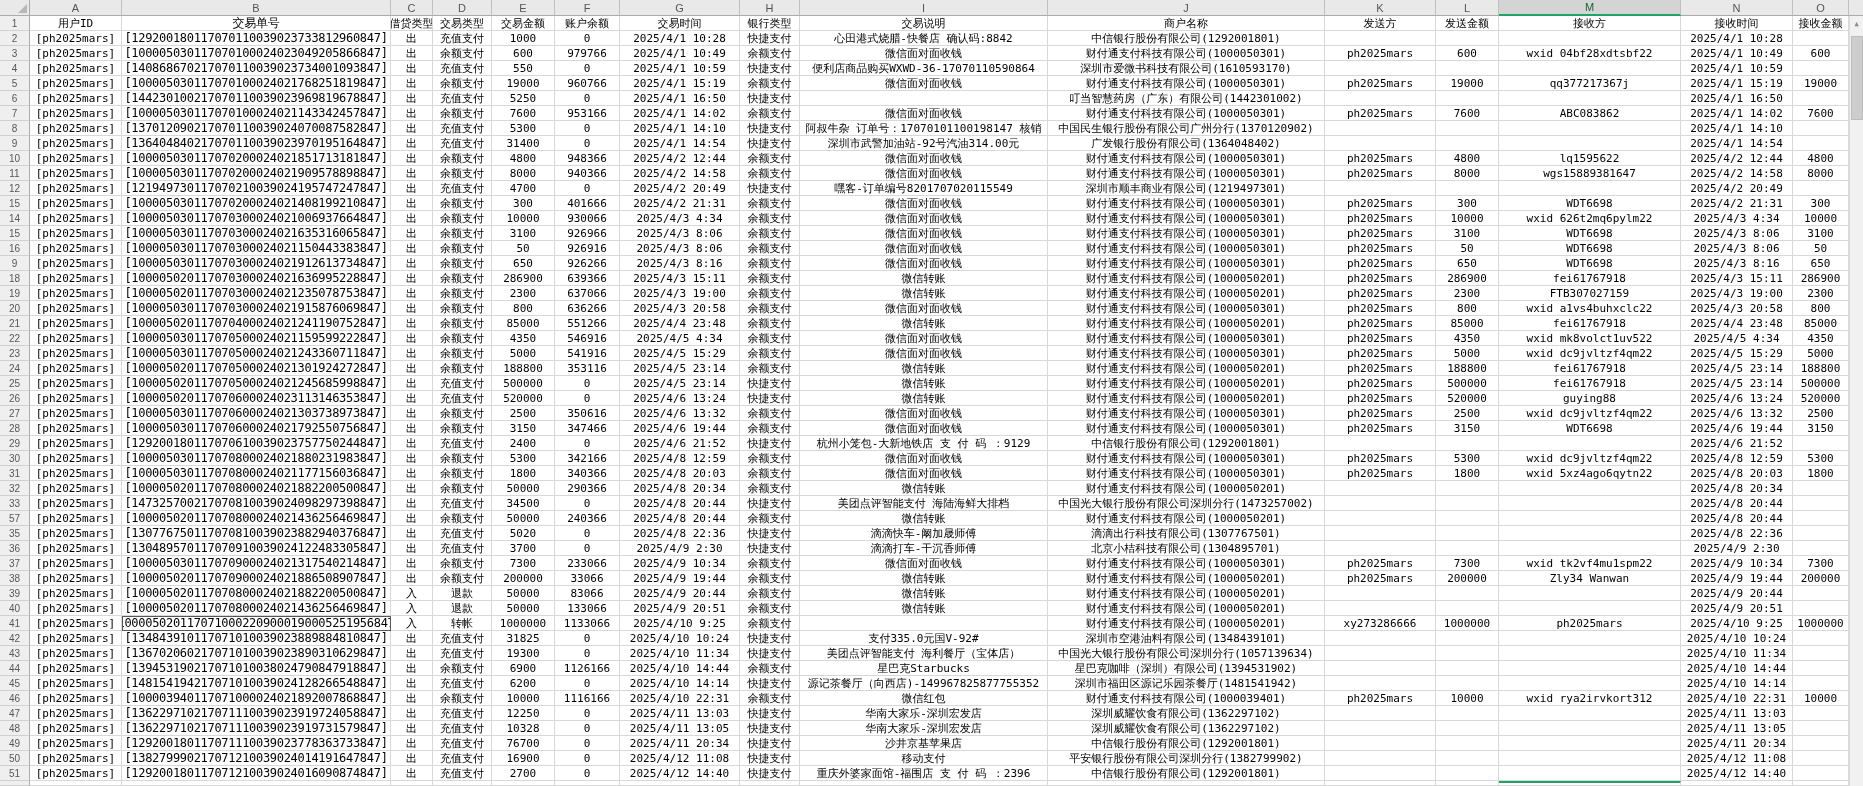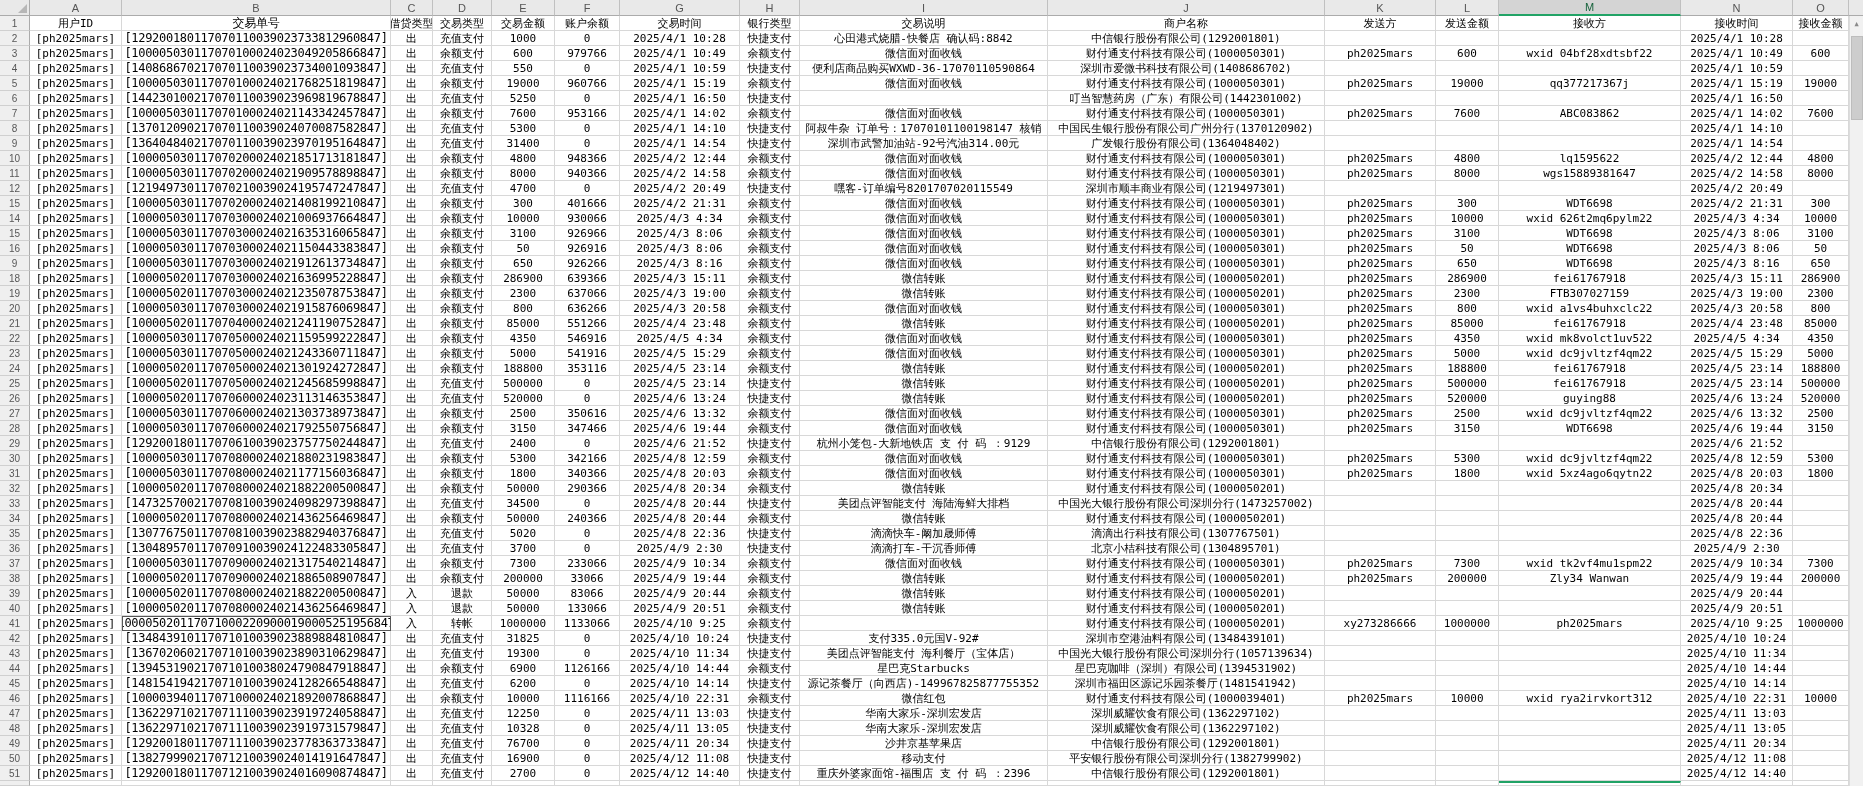--- a/index.html
+++ b/index.html
@@ -187,21 +187,21 @@
         <div class="rownum w-gut">4</div>
         <div class="cell w-a">[ph2025mars]</div>
         <div class="cell w-b col-b">[140868670217070110039023734001093847]</div>
         <div class="cell w-c">出</div>
         <div class="cell w-d">充值支付</div>
         <div class="cell w-e">550</div>
         <div class="cell w-f">0</div>
         <div class="cell w-g">2025/4/1 10:59</div>
         <div class="cell w-h">快捷支付</div>
         <div class="cell w-i">便利店商品购买WXWD-36-17070110590864</div>
-        <div class="cell w-j">深圳市爱微书科技有限公司(1408686702)</div>
+        <div class="cell w-j">深圳市爱微书科技有限公司(1610593170)</div>
         <div class="cell w-k"></div>
         <div class="cell w-l"></div>
         <div class="cell w-m"></div>
         <div class="cell w-n">2025/4/1 10:59</div>
         <div class="cell w-o"></div>
       </div>
       <div class="row">
         <div class="rownum w-gut">5</div>
         <div class="cell w-a">[ph2025mars]</div>
         <div class="cell w-b col-b">[100005030117070100024021768251819847]</div>
@@ -717,21 +717,21 @@
         <div class="cell w-h">快捷支付</div>
         <div class="cell w-i">美团点评智能支付 海陆海鲜大排档</div>
         <div class="cell w-j">中国光大银行股份有限公司深圳分行(1473257002)</div>
         <div class="cell w-k"></div>
         <div class="cell w-l"></div>
         <div class="cell w-m"></div>
         <div class="cell w-n">2025/4/8 20:44</div>
         <div class="cell w-o"></div>
       </div>
       <div class="row">
-        <div class="rownum w-gut">34</div>
+        <div class="rownum w-gut">57</div>
         <div class="cell w-a">[ph2025mars]</div>
         <div class="cell w-b col-b">[100005020117070800024021436256469847]</div>
         <div class="cell w-c">出</div>
         <div class="cell w-d">余额支付</div>
         <div class="cell w-e">50000</div>
         <div class="cell w-f">240366</div>
         <div class="cell w-g">2025/4/8 20:44</div>
         <div class="cell w-h">余额支付</div>
         <div class="cell w-i">微信转账</div>
         <div class="cell w-j">财付通支付科技有限公司(1000050201)</div>

